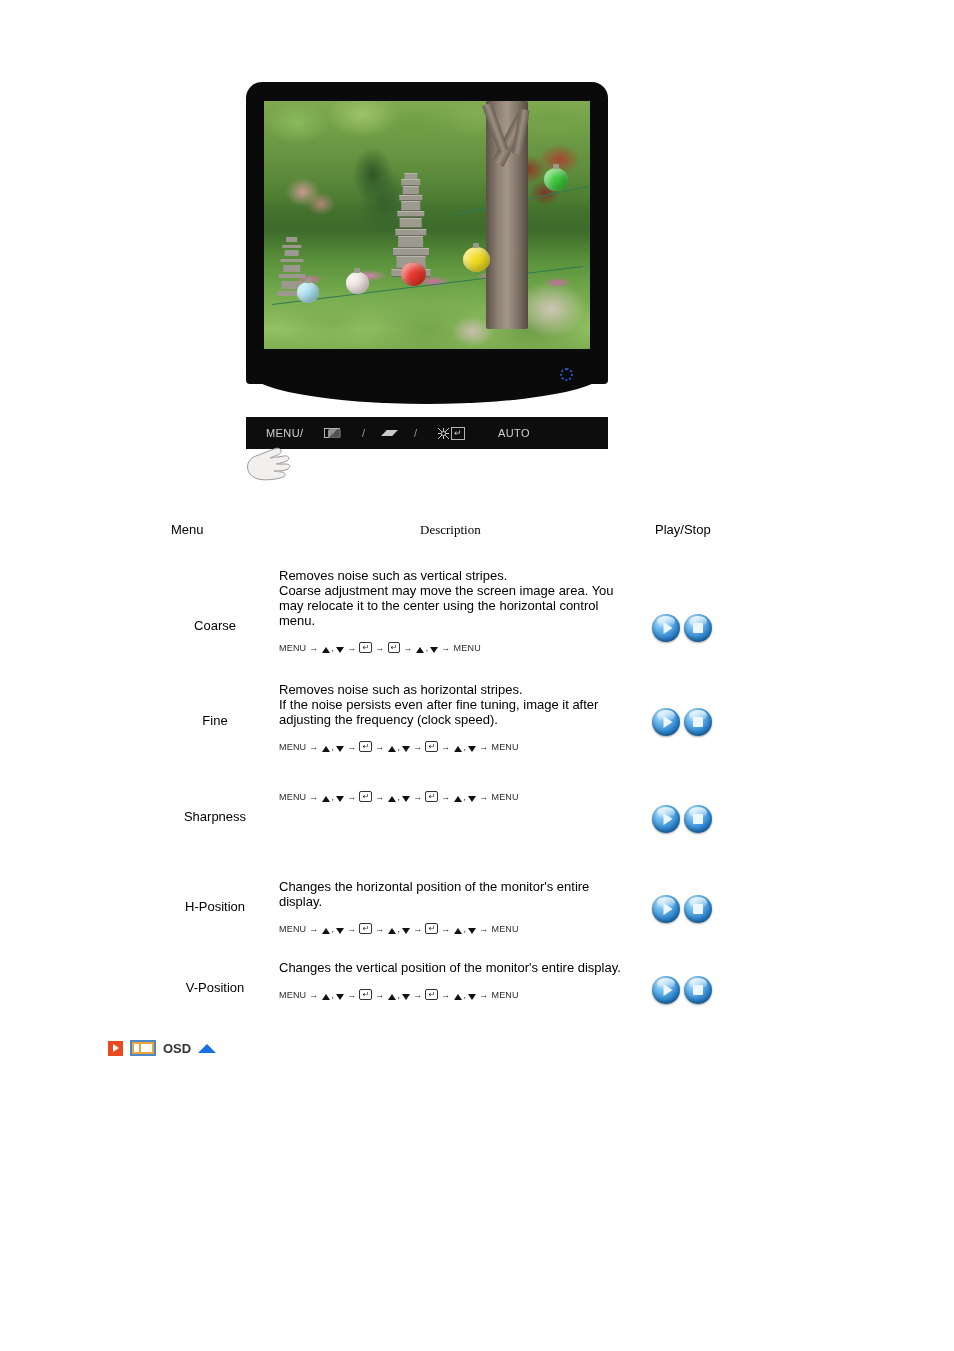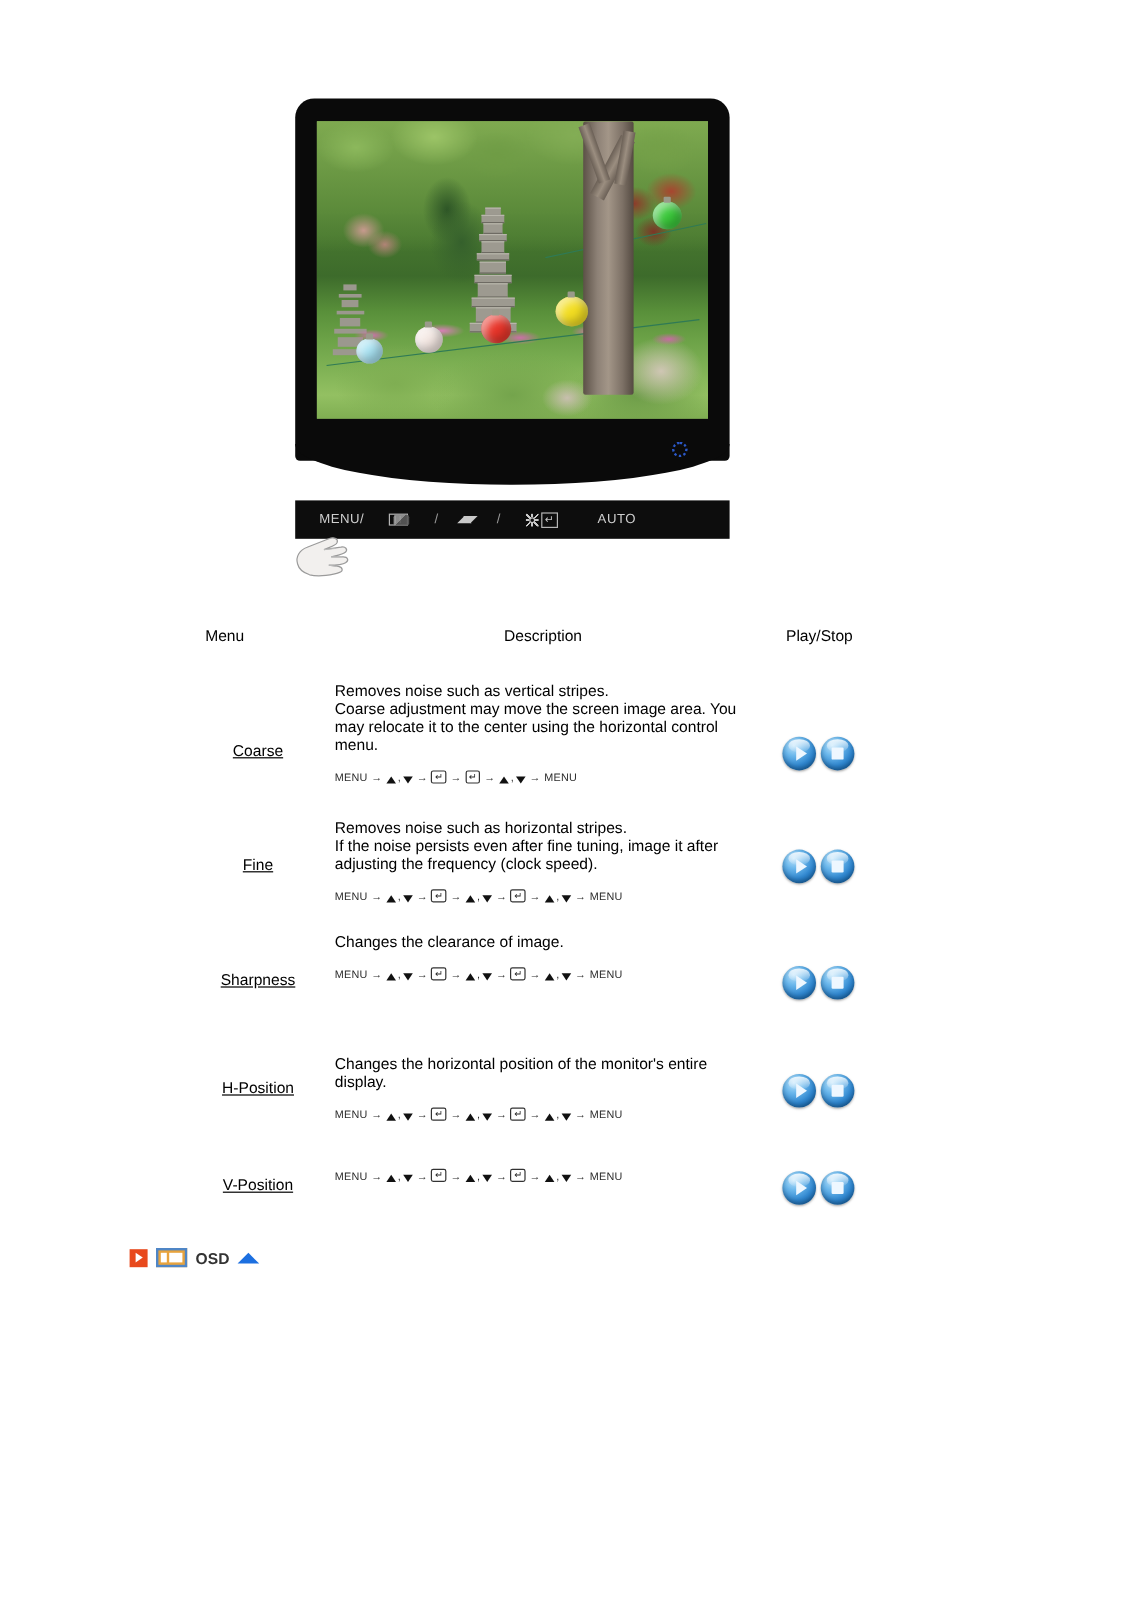--- a/index.html
+++ b/index.html
@@ -336,33 +336,32 @@
     left: 155px;
     top: 518px;
     width: 590px;
   }
   .thead {
     position: relative;
     height: 34px;
     font-size: 13px;
   }
   .th-menu { position: absolute; left: 16px;  top: 4px; }
-  .th-desc { position: absolute; left: 265px; top: 4px; }
+  .th-desc { position: absolute; left: 265px; top: 4px; font-family: Liberation Serif, serif; }
   .th-play { position: absolute; left: 500px; top: 4px; }
 
   .trow {
     position: relative;
   }
   .cell-menu {
     position: absolute;
     left: 0;
     width: 120px;
     text-align: center;
     font-size: 13px;
-    text-decoration: underline;
   }
   .cell-desc {
     position: absolute;
     left: 124px;
     width: 350px;
     font-size: 13px;
     line-height: 15px;
   }
   .cell-play {
     position: absolute;
@@ -680,21 +679,20 @@
         </span>
       <span class="btn3d">
           <span class="sym sym-stop"></span>
         </span>
     </div>
   </div>
 
   <div class="trow" style="height:96px;">
     <div class="cell-menu" style="top:50px;">Sharpness</div>
     <div class="cell-desc" style="top:18px;">
-      <div>Changes the clearance of image.</div>
       <div class="nav-seq">
         <span>MENU</span>
         <span class="ar">→</span>
         <span class="nav-up"></span>
         <span>,</span>
         <span class="nav-dn"></span>
         <span class="ar">→</span>
         <span class="nav-enter">↵</span>
         <span class="ar">→</span>
         <span class="nav-up"></span>
@@ -752,20 +750,21 @@
         </span>
       <span class="btn3d">
           <span class="sym sym-stop"></span>
         </span>
     </div>
   </div>
 
   <div class="trow" style="height:81px;">
     <div class="cell-menu" style="top:44px;">V-Position</div>
     <div class="cell-desc" style="top:24px;">
+      <div>Changes the vertical position of the monitor's entire display.</div>
       <div class="nav-seq">
         <span>MENU</span>
         <span class="ar">→</span>
         <span class="nav-up"></span>
         <span>,</span>
         <span class="nav-dn"></span>
         <span class="ar">→</span>
         <span class="nav-enter">↵</span>
         <span class="ar">→</span>
         <span class="nav-up"></span>

